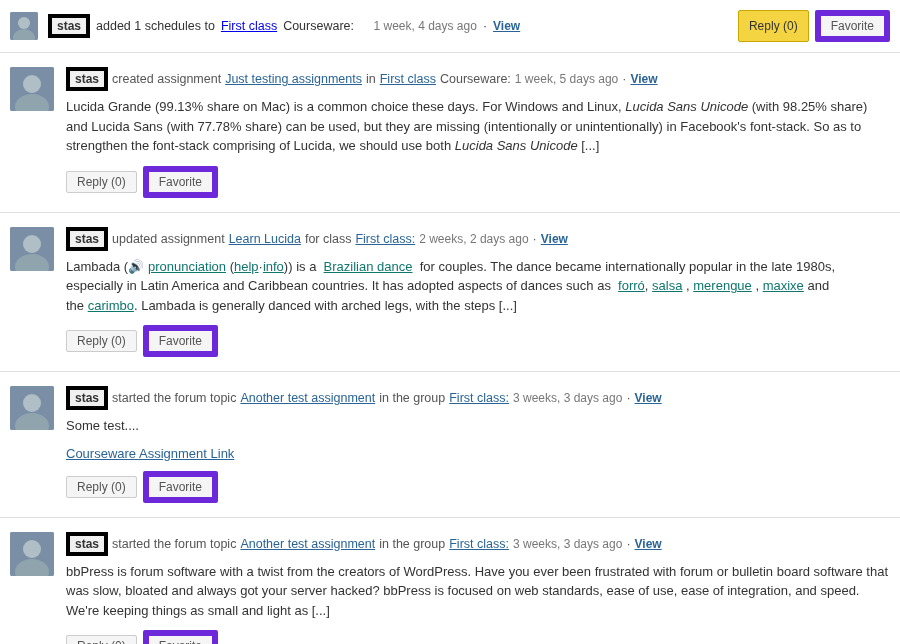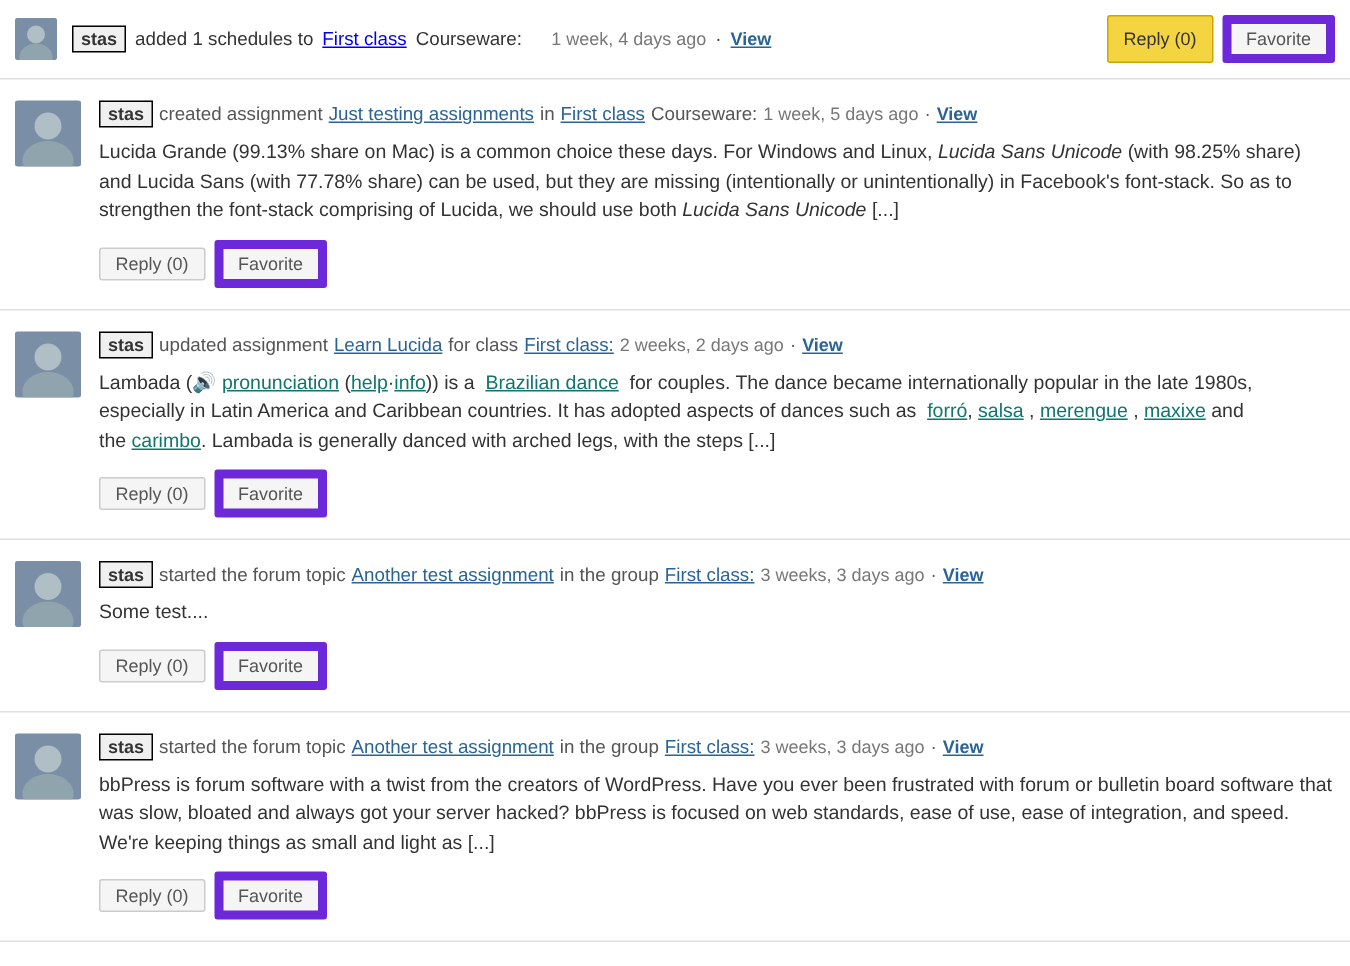--- a/index.html
+++ b/index.html
@@ -47,21 +47,21 @@
       display: flex;
       align-items: center;
       flex-wrap: wrap;
       gap: 4px;
       margin-bottom: 6px;
       font-size: 12.5px;
       color: #555;
     }
     .username {
       background: #f0f0f0;
-      border: 1px solid #000000;
+      border: 4px solid #000000;
       padding: 1px 5px;
       font-weight: bold;
       color: #333;
       font-size: 12px;
     }
     .item-header a {
       color: #2a6496;
       text-decoration: underline;
     }
     .timestamp {
@@ -252,20 +252,21 @@
         <span class="username">stas</span>
         <span>started the forum topic</span>
         <a href="#">Another test assignment</a>
         <span>in the group</span>
         <a href="#">First class:</a>
         <span class="timestamp">3 weeks, 3 days ago</span>
         <span>·</span>
         <a href="#" class="view-link">View</a>
       </div>
       <div class="item-body">Some test....</div>
+      <a href="#" class="courseware-link">Courseware Assignment Link</a>
       <div class="item-actions">
         <button class="btn-reply">Reply (0)</button>
         <button class="btn-favorite">Favorite</button>
       </div>
     </div>
   </div>
 
   <div class="activity-item">
     <div class="avatar">
       <svg viewBox="0 0 44 44" xmlns="http://www.w3.org/2000/svg">

